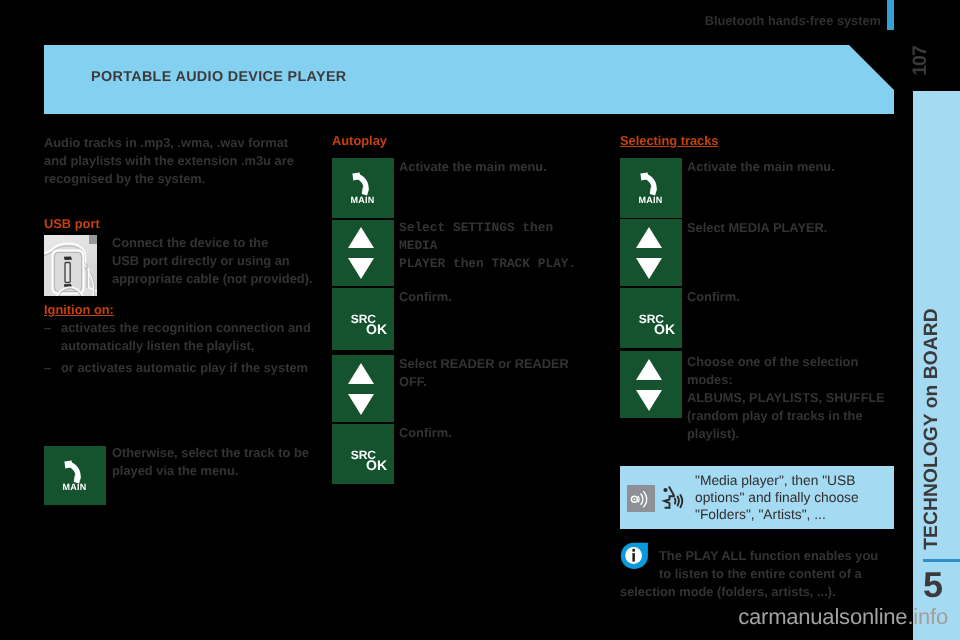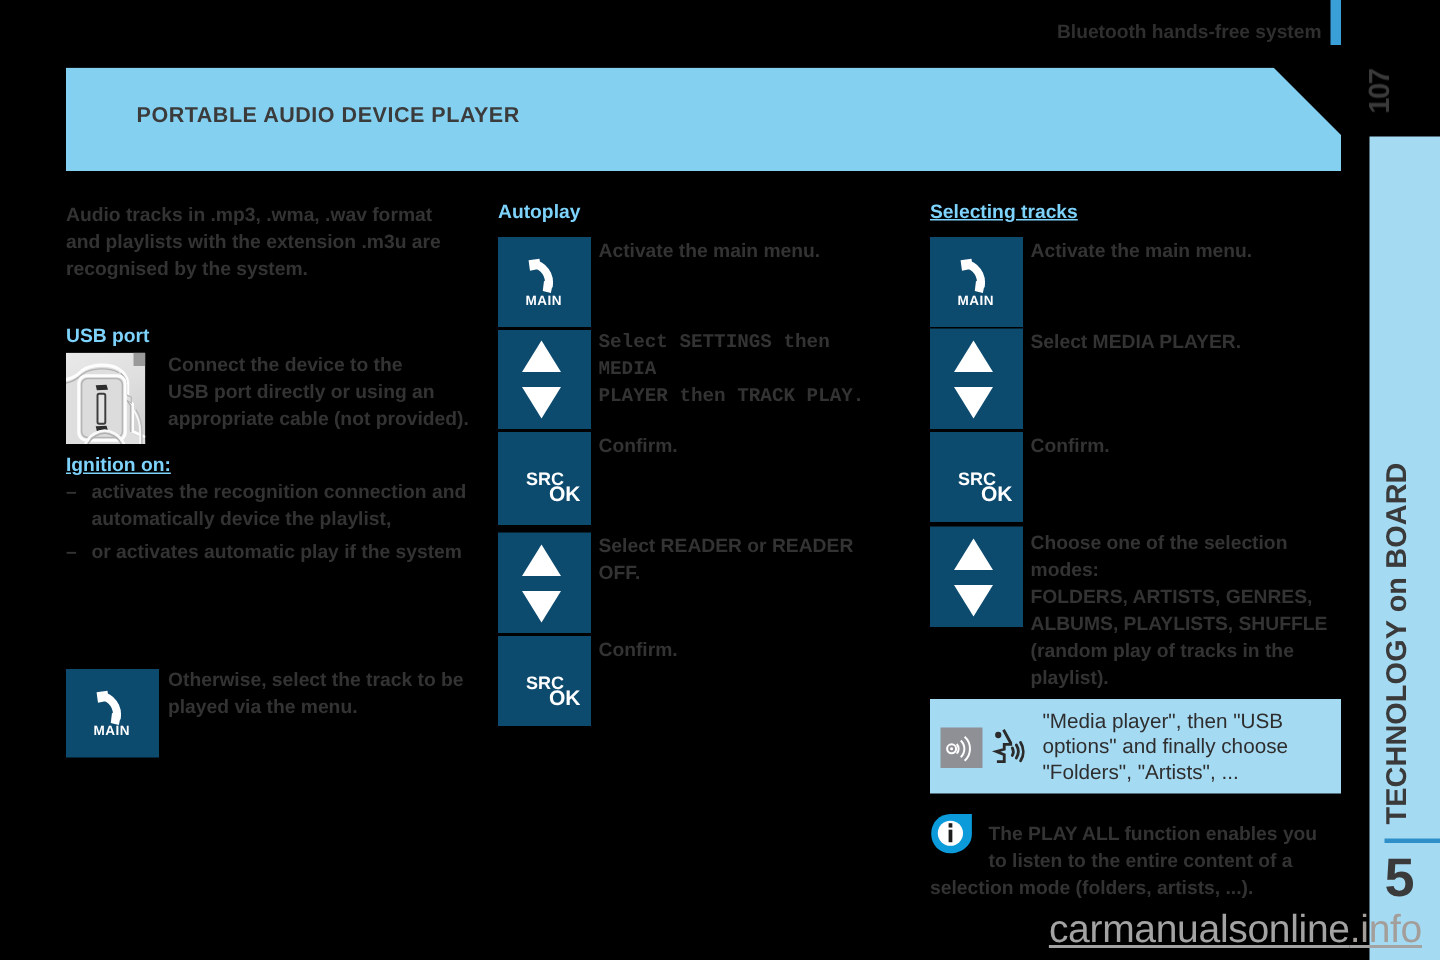--- a/index.html
+++ b/index.html
@@ -31,28 +31,28 @@
   .chaptab{left:913px;top:91px;width:47px;height:549px;background:#a5daf3;}
   .chaptab-title{position:absolute;left:-206px;top:322px;width:450px;height:32px;
                  transform:rotate(-90deg);transform-origin:center center;will-change:transform;
                  font-size:19.2px;font-weight:bold;color:#3a3a3a;
                  display:flex;align-items:center;justify-content:center;letter-spacing:.1px;}
   .chaptab-rule{position:absolute;left:10px;top:468px;width:37px;height:2.5px;background:#2f8fc9;}
   .chaptab-num{position:absolute;left:10px;top:477px;width:34px;height:34px;
                font-size:36px;font-weight:bold;color:#3a3a3a;line-height:34px;}
 
   
-  .wm{left:0;top:604px;width:948px;text-align:right;font-size:26px;color:#a3a3a3;
-      letter-spacing:-.2px;text-decoration:underline;}
+  .wm{left:0;top:604px;width:948px;text-align:right;font-size:22px;color:#a3a3a3;
+      letter-spacing:-.2px;}
   .wm .lite{color:#a49e9b;}
   .bodytext{font-size:12.85px;font-weight:bold;color:#333333;line-height:18px;}
-  .subhead{font-size:12.85px;font-weight:bold;color:#7dd3fc;line-height:18px;}
-
-  
-  .btn{position:absolute;background:#0c4a6e;}
+  .subhead{font-size:12.85px;font-weight:bold;color:#c2410c;line-height:18px;}
+
+  
+  .btn{position:absolute;background:#14532d;}
   .btn .lbl{position:absolute;color:#fff;font-weight:bold;will-change:transform;}
 
   
   .tri-up,.tri-dn{position:absolute;width:0;height:0;
     border-left:13.5px solid transparent;border-right:13.5px solid transparent;}
   .tri-up{border-bottom:21px solid #fff;}
   .tri-dn{border-top:21px solid #fff;}
 
   
   .vbox{background:#a5daf3;}
@@ -129,21 +129,21 @@
     <div>appropriate cable (not provided).</div>
   </div>
 
   <div class="abs subhead" style="left:44px;top:301px;text-decoration:underline;">Ignition on:</div>
 
   <div class="abs" style="left:44px;top:319px;width:290px;">
     <div style="display:flex;">
       <span class="bodytext" style="width:17px;flex:none;">–</span>
       <span class="bodytext">
         <div>activates the recognition connection and</div>
-        <div>automatically device the playlist,</div>
+        <div>automatically listen the playlist,</div>
       </span>
     </div>
     <div style="display:flex;margin-top:4px;">
       <span class="bodytext" style="width:17px;flex:none;">–</span>
       <span class="bodytext">
         <div>or activates automatic play if the system</div>
       </span>
     </div>
   </div>
 
@@ -226,21 +226,20 @@
   </div>
   <div class="abs bodytext" style="left:687px;top:288px;width:210px;">Confirm.</div>
 
   <div class="abs btn" style="left:620px;top:351px;width:62px;height:67px;">
     <div class="tri-up" style="left:16px;top:8px;"></div>
     <div class="tri-dn" style="left:16px;top:39px;"></div>
   </div>
   <div class="abs bodytext" style="left:687px;top:353px;width:215px;">
     <div>Choose one of the selection</div>
     <div>modes:</div>
-    <div>FOLDERS, ARTISTS, GENRES,</div>
     <div>ALBUMS, PLAYLISTS, SHUFFLE</div>
     <div>(random play of tracks in the</div>
     <div>playlist).</div>
   </div>
 
   <div class="abs vbox" style="left:620px;top:466px;width:274px;height:63px;">
     <div class="vicon-box abs" style="left:7px;top:19px;width:28px;height:27px;">
       <svg width="28" height="27" viewBox="0 0 28 27">
         <circle cx="7.4" cy="14.2" r="3.0" fill="none" stroke="#fff" stroke-width="1.35"></circle>
         <circle cx="7.4" cy="14.2" r="1.0" fill="#fff"></circle>

